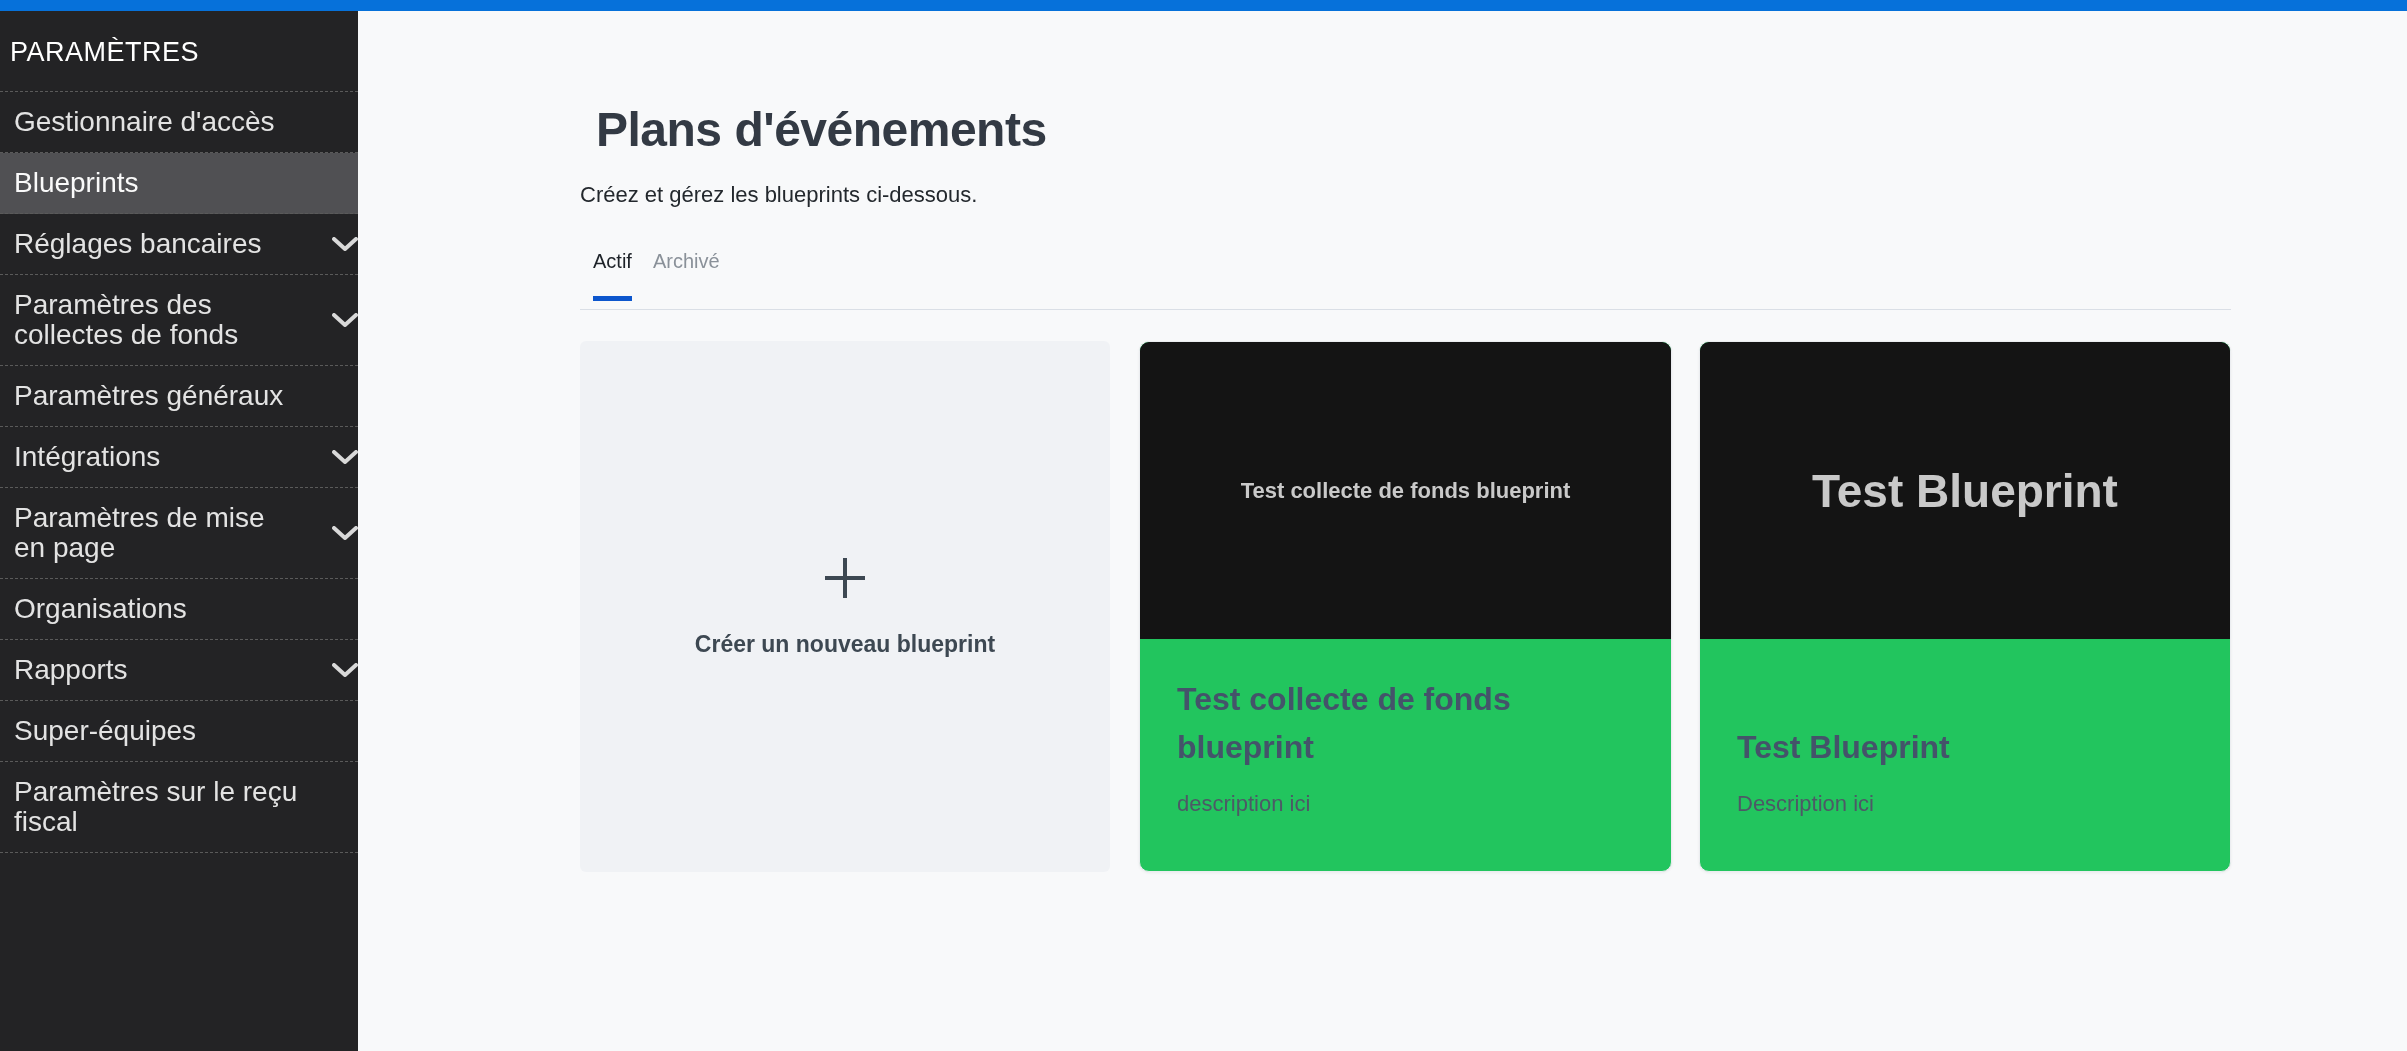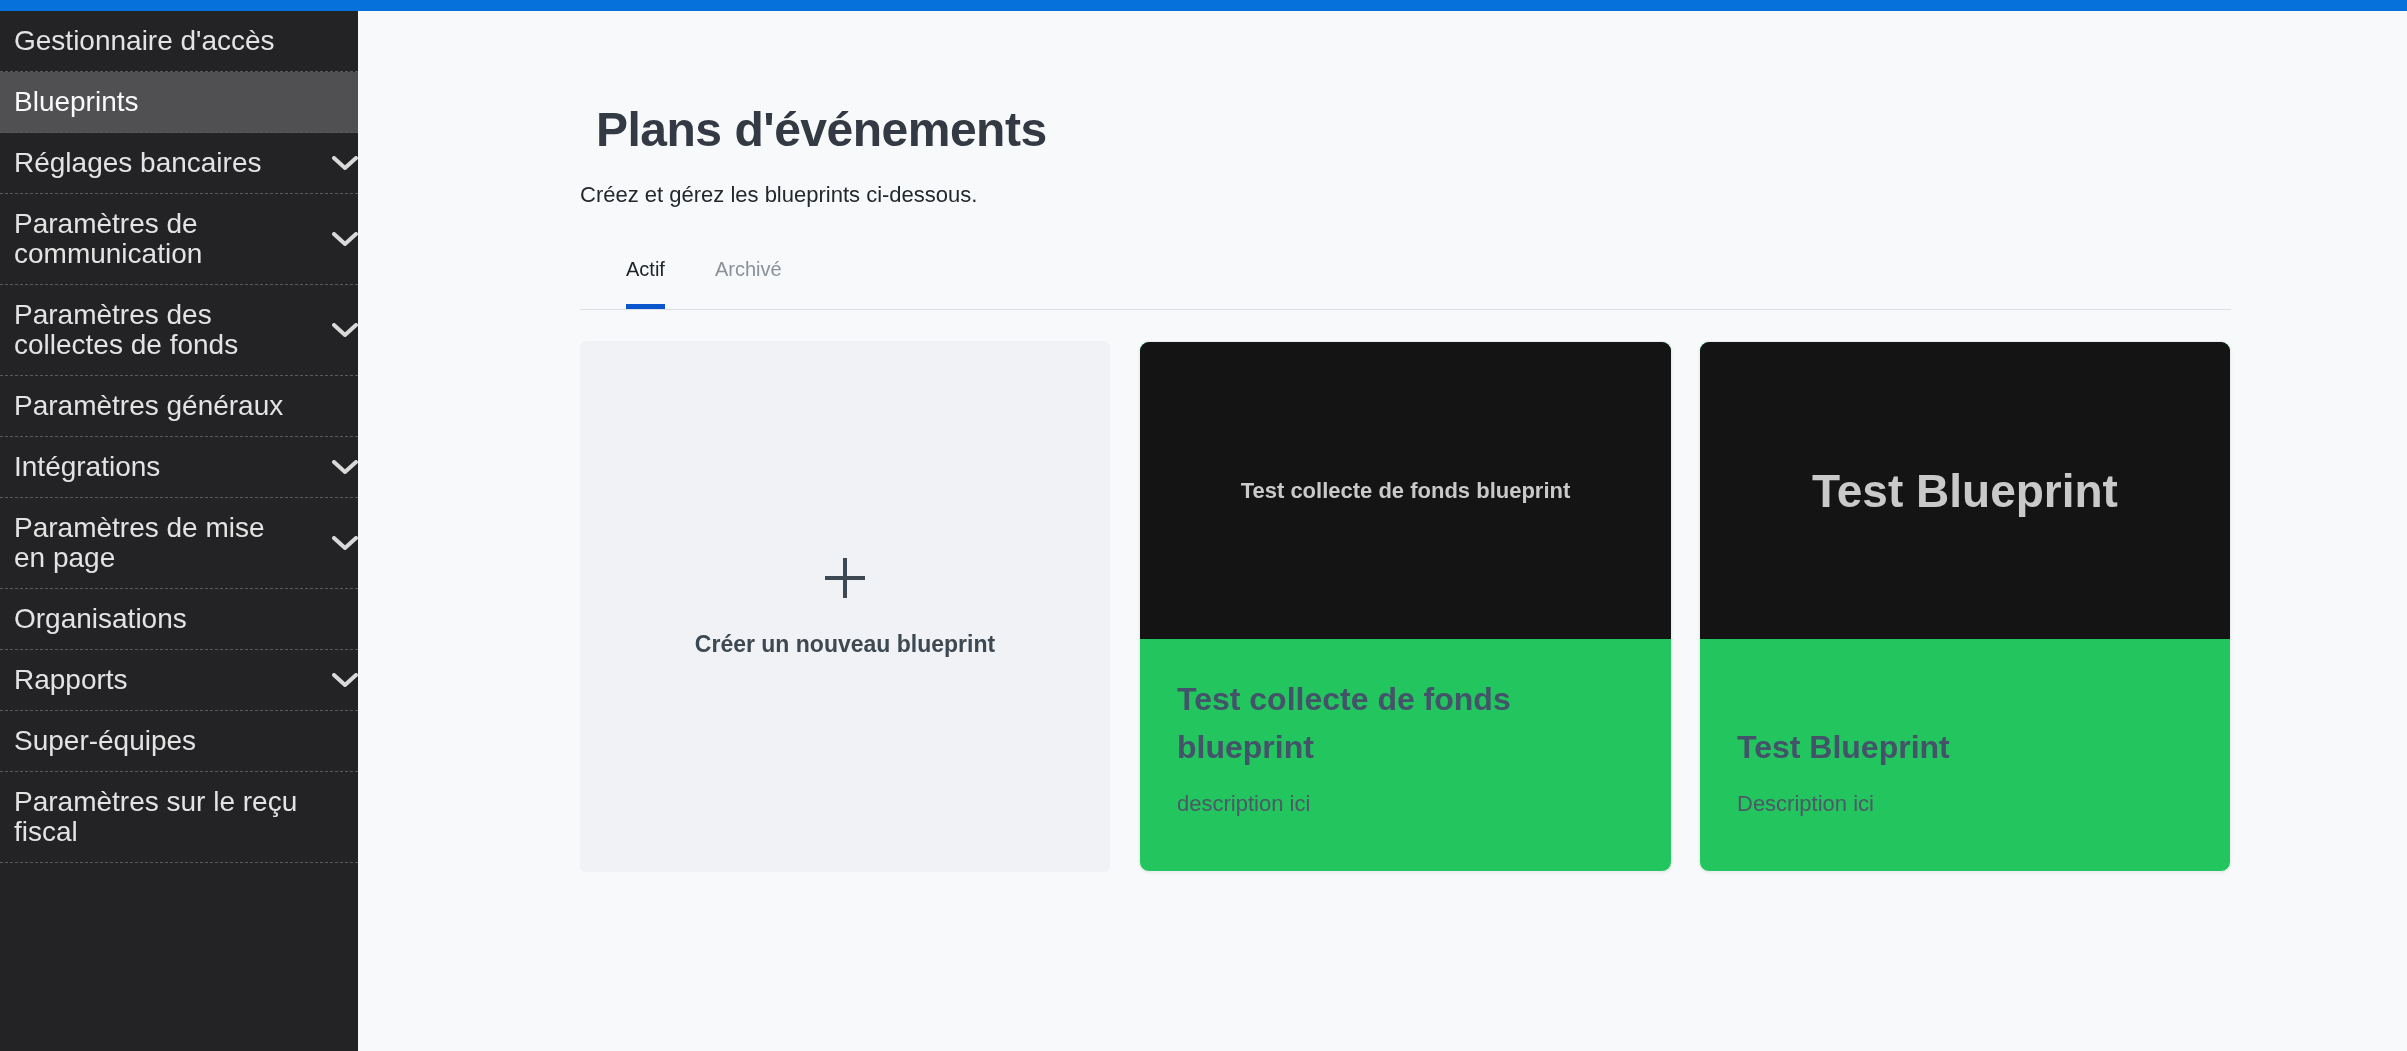--- a/index.html
+++ b/index.html
@@ -36,21 +36,21 @@
   
   .page-title{
     position:absolute;left:580px;top:86px;margin:16px;
     font-size:48px;line-height:56px;font-weight:700;letter-spacing:-.5px;
     color:var(--title_text,#333a44);
   }
   .page-subtitle{
     position:absolute;left:580px;top:180px;margin:0;
     font-size:22px;line-height:30px;color:var(--subtitle_text,#23282d);
   }
-  .tabs{position:absolute;left:593px;top:256px;display:flex;gap:50px;margin-left:33px;}
+  .tabs{position:absolute;left:593px;top:248px;display:flex;gap:21px;}
   .tab{
     font-size:20px;line-height:27px;padding-bottom:21px;cursor:pointer;
     color:var(--tab_inactive,#8a9199);font-weight:400;
   }
   .tab.active{
     color:var(--tab_active,#1d2228);font-weight:500;
     border-bottom:5px solid var(--tab_underline,#0c56cd);
   }
   .tab-divider{
     position:absolute;left:580px;top:309px;width:1651px;height:1px;
@@ -96,42 +96,37 @@
     margin-top:18px;font-size:22px;line-height:30px;
     color:var(--card_desc,#4d5966);
   }
 </style>
 </head>
 <body>
 
 <div class="topbar"></div>
 
 <aside class="sidebar">
+  <div class="sb-header">PARAMÈTRES</div>
 
   <div class="sb-item">
     <span class="label">Gestionnaire d'accès</span>
   </div>
 
   <div class="sb-item active">
     <span class="label">Blueprints</span>
   </div>
 
   <div class="sb-item has-chev">
     <span class="label">Réglages bancaires</span>
     <svg class="chev" width="26" height="14" viewBox="0 0 26 14">
         <polyline points="2,2 13,12 24,2" fill="none" stroke="currentColor" stroke-width="4" stroke-linecap="round" stroke-linejoin="round"></polyline>
       </svg>
   </div>
 
-  <div class="sb-item has-chev">
-    <span class="label">Paramètres de communication</span>
-    <svg class="chev" width="26" height="14" viewBox="0 0 26 14">
-        <polyline points="2,2 13,12 24,2" fill="none" stroke="currentColor" stroke-width="4" stroke-linecap="round" stroke-linejoin="round"></polyline>
-      </svg>
-  </div>
 
   <div class="sb-item has-chev">
     <span class="label">Paramètres des collectes de fonds</span>
     <svg class="chev" width="26" height="14" viewBox="0 0 26 14">
         <polyline points="2,2 13,12 24,2" fill="none" stroke="currentColor" stroke-width="4" stroke-linecap="round" stroke-linejoin="round"></polyline>
       </svg>
   </div>
 
   <div class="sb-item">
     <span class="label">Paramètres généraux</span>

